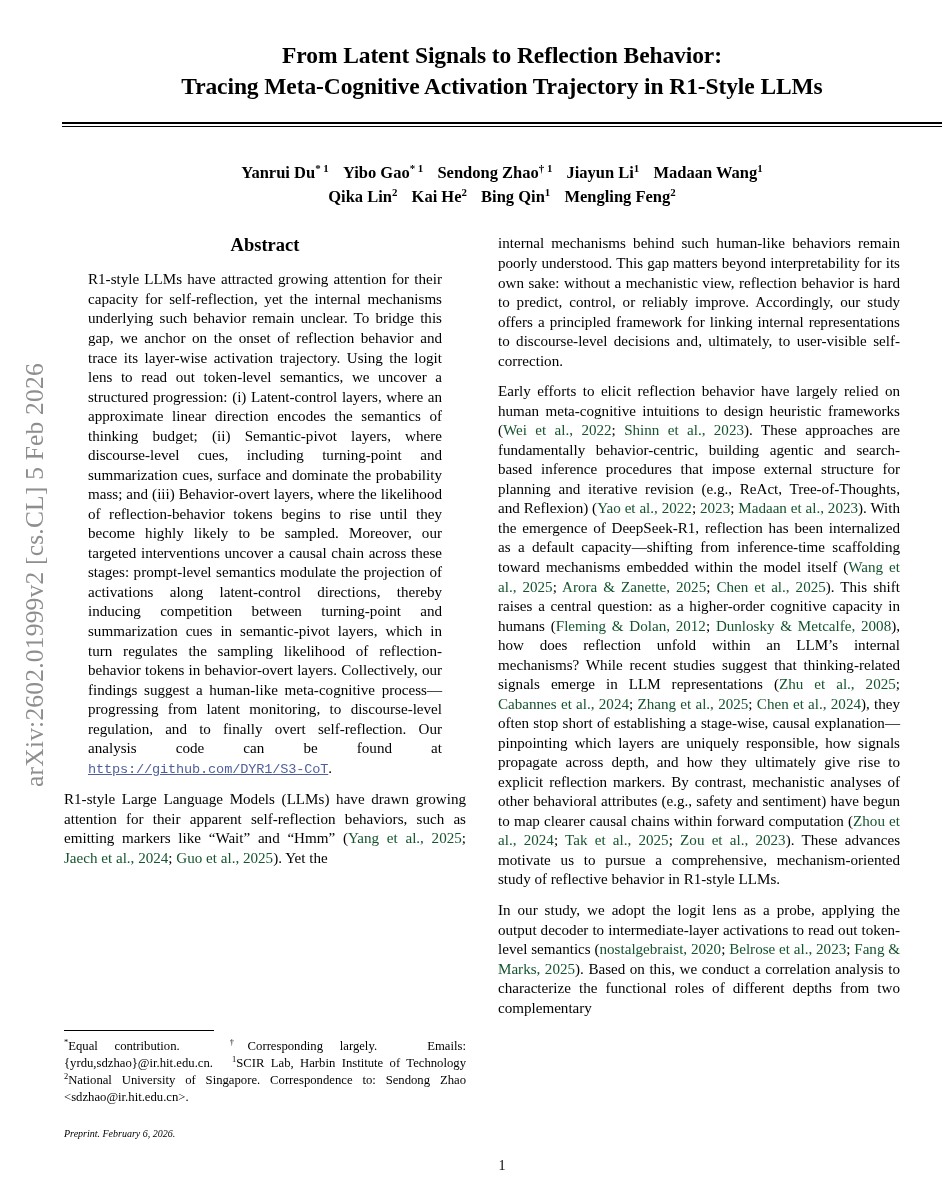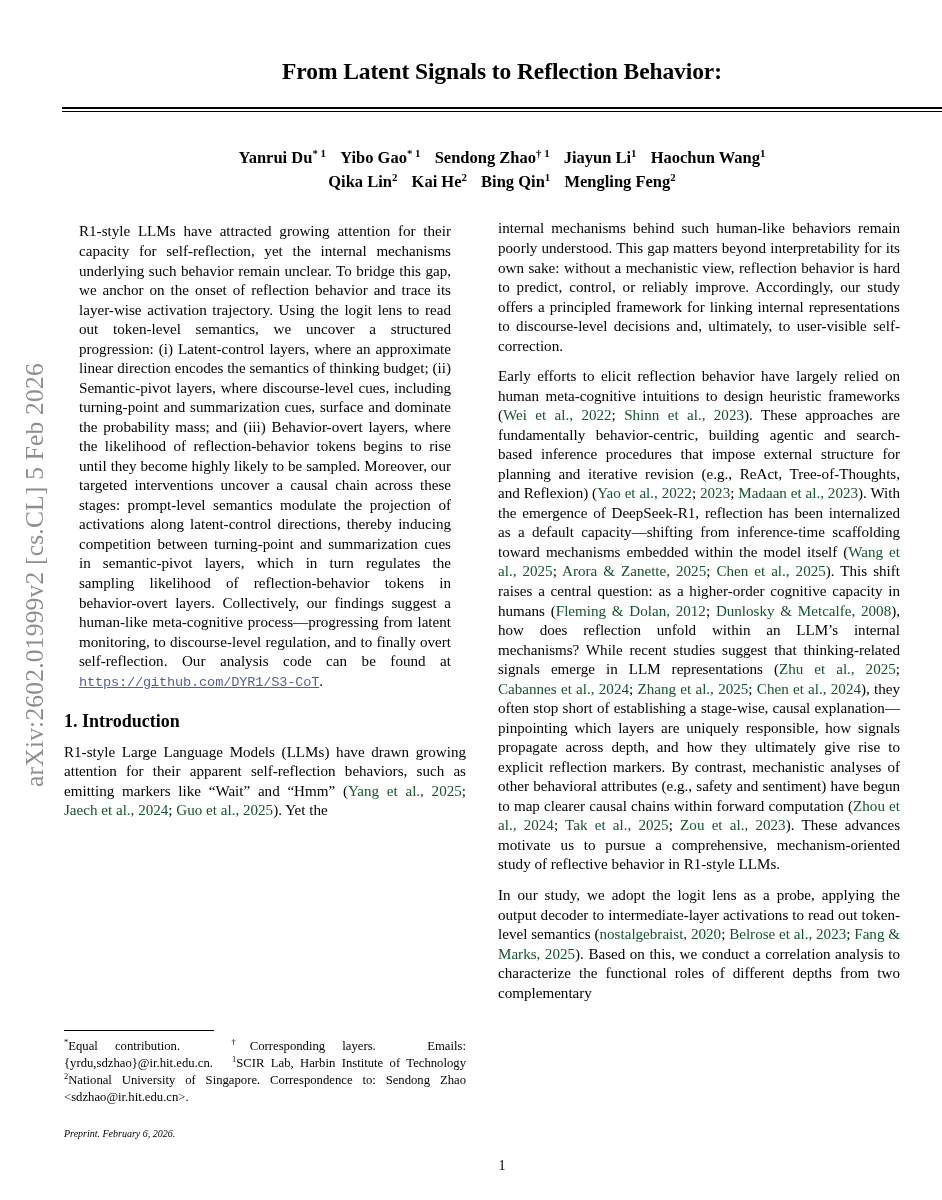--- a/index.html
+++ b/index.html
@@ -45,21 +45,20 @@
     left: 62px;
     top: 0;
     width: 880px;
     height: 1200px;
   }
 
   
   #title-block {
     padding-top: 40px;
     text-align: center;
-    margin-top: 16px;
   }
   .paper-title {
     font-size: 23.5px;
     font-weight: bold;
     line-height: 1.32;
     letter-spacing: -0.1px;
     margin: 0 auto;
     width: 820px;
   }
   .paper-title .tline { display: block; }
@@ -106,21 +105,21 @@
   .abstract-head {
     text-align: center;
     font-size: 18.5px;
     font-weight: bold;
     margin: 0 0 12px 0;
   }
   .abstract-body {
     padding: 0 12px;
     text-align: justify;
   }
-  .abstract-body p { margin: 3px; }
+  .abstract-body p { margin: 12px; }
 
   .section-head {
     font-size: 18px;
     font-weight: bold;
     margin: 19px 0 9px 0;
     text-align: left;
   }
 
   .col p.body-par {
     margin: 0 0 11px 0;
@@ -174,58 +173,59 @@
 
 <div id="arxiv-stamp">
   <div class="stamp-text">arXiv:2602.01999v2  [cs.CL]  5 Feb 2026</div>
 </div>
 
 <div id="page">
 
   <div id="title-block">
     <h1 class="paper-title">
       <span class="tline">From Latent Signals to Reflection Behavior:</span>
+      <span class="tline">Tracing Meta-Cognitive Activation Trajectory in R1-Style LLMs</span>
     </h1>
     <hr class="title-rule">
   </div>
 
   <div id="authors">
     <span class="aline">
       <span class="author"><span>Yanrui Du</span><sup>* 1</sup></span>
       <span class="author"><span>Yibo Gao</span><sup>* 1</sup></span>
       <span class="author"><span>Sendong Zhao</span><sup>† 1</sup></span>
       <span class="author"><span>Jiayun Li</span><sup>1</sup></span>
-      <span class="author"><span>Haochun Wang</span><sup>1</sup></span>
+      <span class="author"><span>Madaan Wang</span><sup>1</sup></span>
     </span>
     <span class="aline">
       <span class="author"><span>Qika Lin</span><sup>2</sup></span>
       <span class="author"><span>Kai He</span><sup>2</sup></span>
       <span class="author"><span>Bing Qin</span><sup>1</sup></span>
       <span class="author"><span>Mengling Feng</span><sup>2</sup></span>
     </span>
   </div>
 
   <div id="columns">
 
     <div class="col" id="left-col">
 
+      <div class="abstract-head">Abstract</div>
 
       <div class="abstract-body">
         <p><span>R1-style LLMs have attracted growing attention for their capacity for self-reflection, yet the internal mechanisms underlying such behavior remain unclear. To bridge this gap, we anchor on the onset of reflection behavior and trace its layer-wise activation trajectory. Using the logit lens to read out token-level semantics, we uncover a structured progression: (i) Latent-control layers, where an approximate linear direction encodes the semantics of thinking budget; (ii) Semantic-pivot layers, where discourse-level cues, including turning-point and summarization cues, surface and dominate the probability mass; and (iii) Behavior-overt layers, where the likelihood of reflection-behavior tokens begins to rise until they become highly likely to be sampled. Moreover, our targeted interventions uncover a causal chain across these stages: prompt-level semantics modulate the projection of activations along latent-control directions, thereby inducing competition between turning-point and summarization cues in semantic-pivot layers, which in turn regulates the sampling likelihood of reflection-behavior tokens in behavior-overt layers. Collectively, our findings suggest a human-like meta-cognitive process—progressing from latent monitoring, to discourse-level regulation, and to finally overt self-reflection. Our analysis code can be found at </span><a class="url-mono" href="#">https://github.com/DYR1/S3-CoT</a><span>.</span></p>
       </div>
 
-      <div class="section-head">1. Introduction</div>
 
       <p class="body-par tight"><span>R1-style Large Language Models (LLMs) have drawn growing attention for their apparent self-reflection behaviors, such as emitting markers like “Wait” and “Hmm” (</span><span class="cite">Yang et al., 2025</span><span>; </span><span class="cite">Jaech et al., 2024</span><span>; </span><span class="cite">Guo et al., 2025</span><span>). Yet the</span></p>
 
       <div id="footnote-area">
         <hr class="footnote-rule">
         <div class="footnote-text">
           <sup>*</sup><span>Equal contribution.</span>
-          &nbsp;&nbsp;<sup>†</sup><span>Corresponding layers.</span>
+          &nbsp;&nbsp;<sup>†</sup><span>Corresponding largely.</span>
           &nbsp;&nbsp;<span>Emails: {yrdu,sdzhao}@ir.hit.edu.cn.</span>
           &nbsp;&nbsp;<sup>1</sup><span>SCIR Lab, Harbin Institute of Technology</span>
           <sup>2</sup><span>National University of Singapore. Correspondence to: Sendong Zhao &lt;sdzhao@ir.hit.edu.cn&gt;.</span>
         </div>
         <div class="preprint-line">Preprint. February 6, 2026.</div>
       </div>
 
     </div>
 
     <div class="col" id="right-col">

